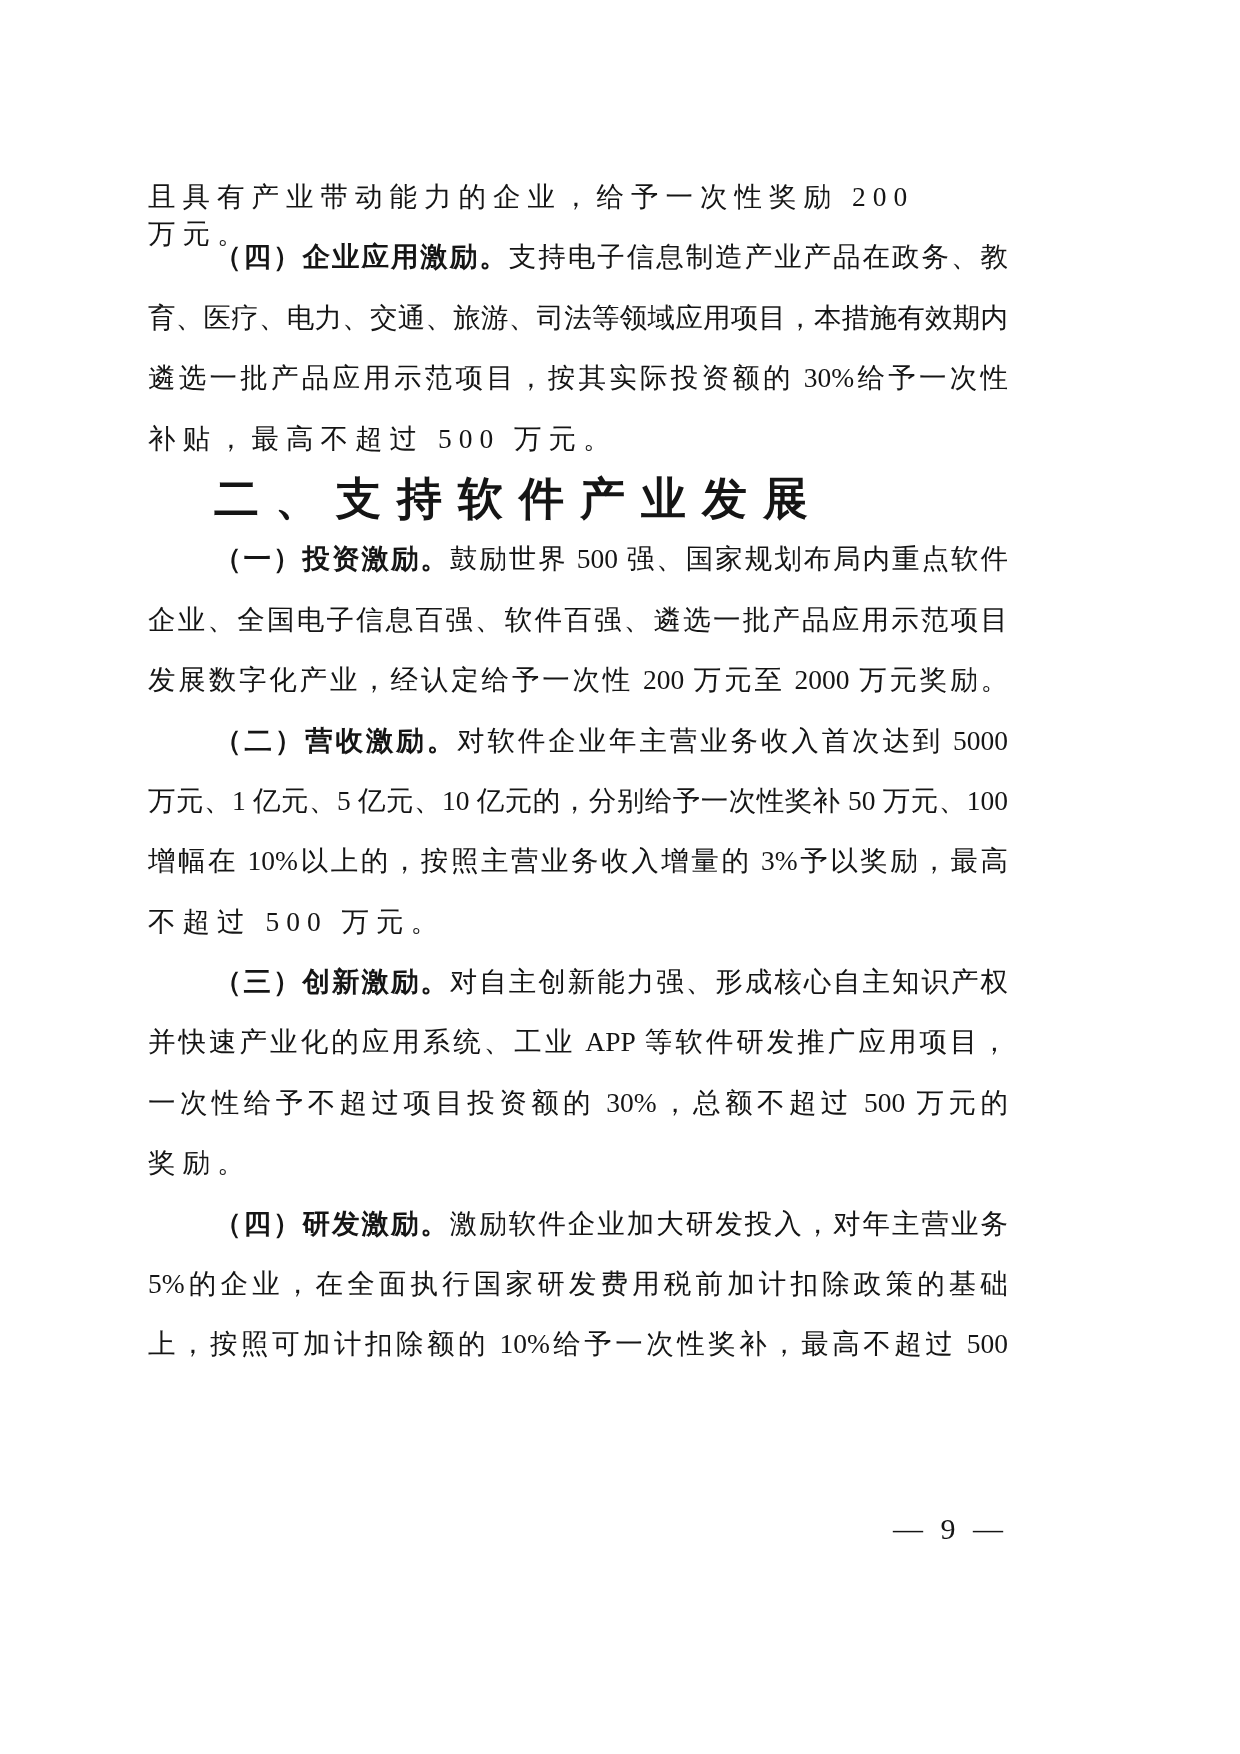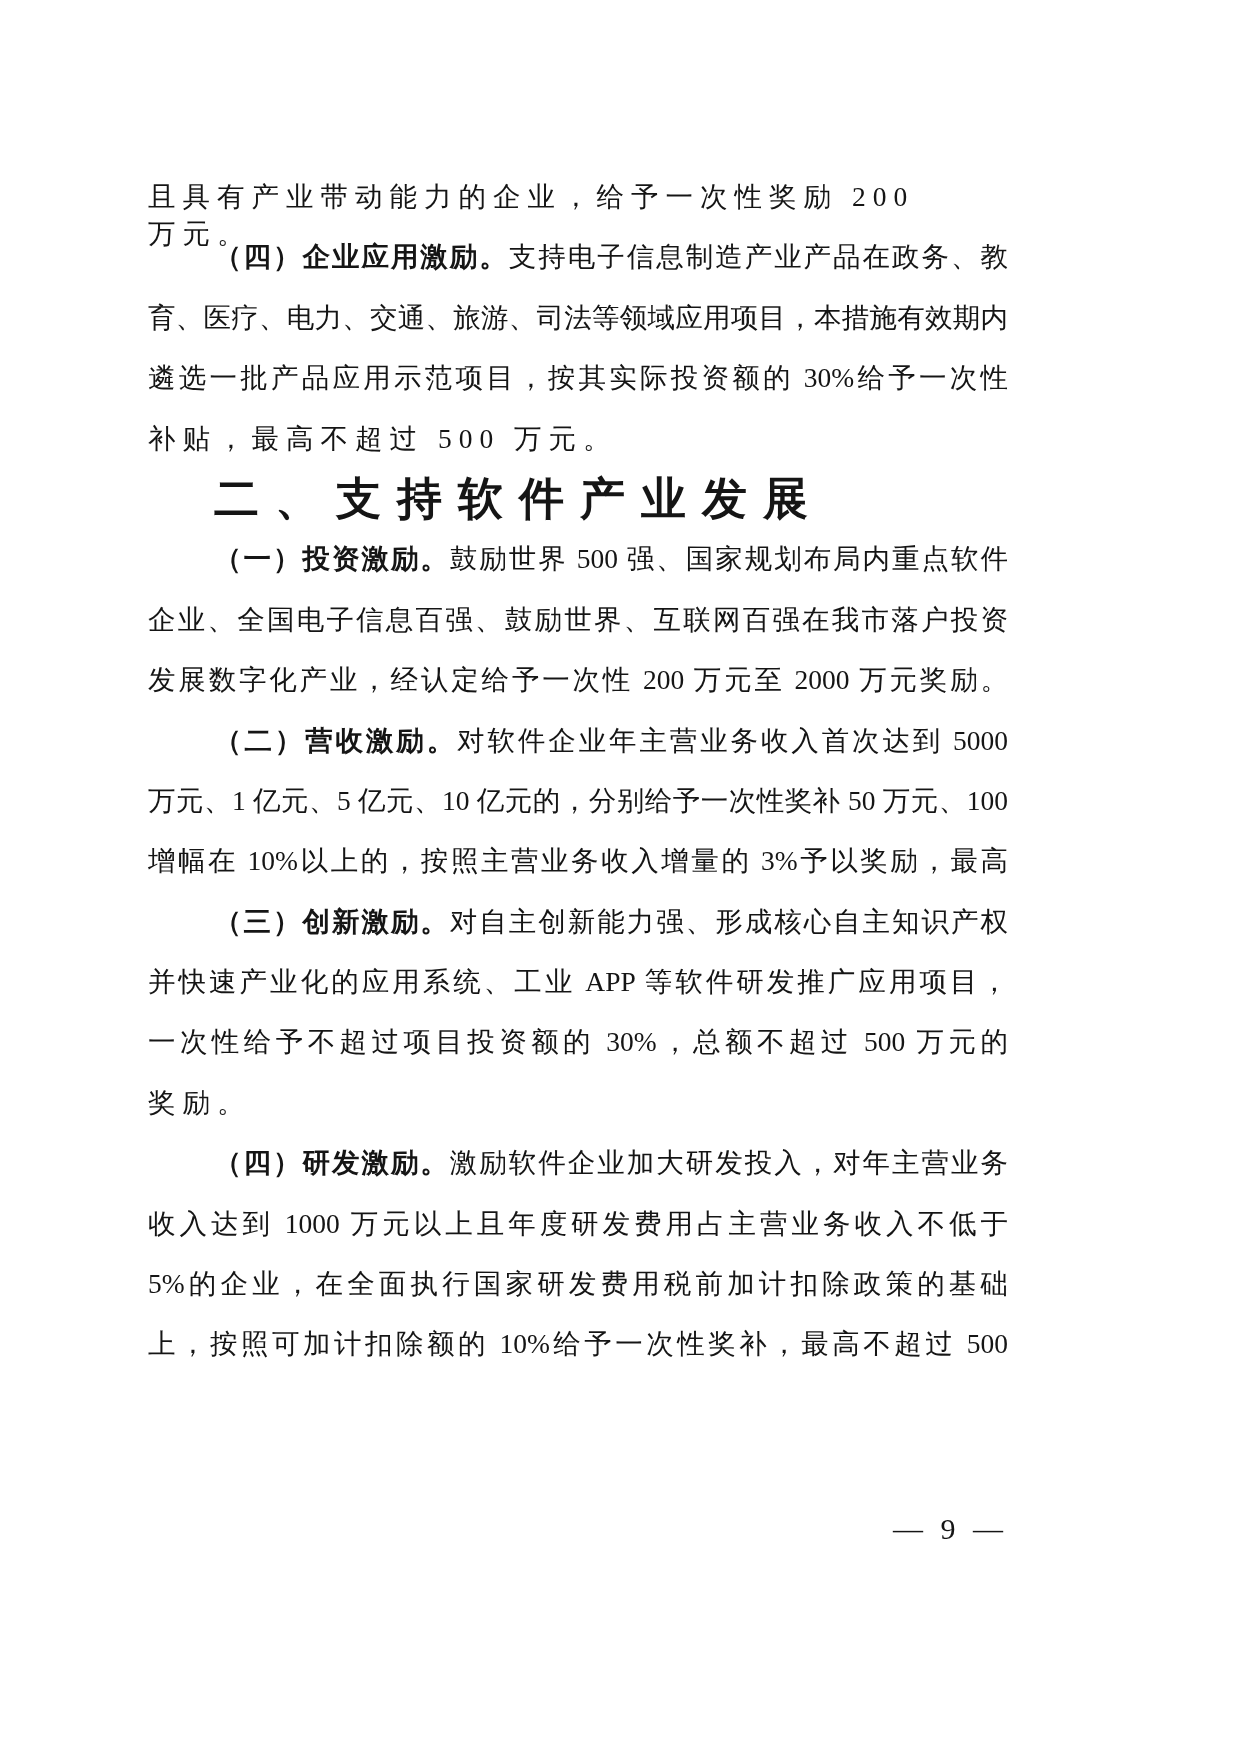--- a/index.html
+++ b/index.html
@@ -61,28 +61,28 @@
 
 <div class="page">
   <div class="content" id="doc-body">
       <div class="line endp">且具有产业带动能力的企业，给予一次性奖励 200 万元。</div>
       <div class="line indent"><span class="plabel">（四）企业应用激励。</span><span>支持电子信息制造产业产品在政务、教</span></div>
       <div class="line">育、医疗、电力、交通、旅游、司法等领域应用项目，本措施有效期内</div>
       <div class="line">遴选一批产品应用示范项目，按其实际投资额的 30%给予一次性</div>
       <div class="line endp">补贴，最高不超过 500 万元。</div>
       <div class="line heading indent endp">二、支持软件产业发展</div>
       <div class="line indent"><span class="plabel">（一）投资激励。</span><span>鼓励世界 500 强、国家规划布局内重点软件</span></div>
-      <div class="line">企业、全国电子信息百强、鼓励世界、互联网百强在我市落户投资</div>
+      <div class="line">企业、全国电子信息百强、软件百强、遴选一批产品应用示范项目</div>
       <div class="line">发展数字化产业，经认定给予一次性 200 万元至 2000 万元奖励。</div>
       <div class="line indent"><span class="plabel">（二）营收激励。</span><span>对软件企业年主营业务收入首次达到 5000</span></div>
       <div class="line">万元、1 亿元、5 亿元、10 亿元的，分别给予一次性奖补 50 万元、100</div>
       <div class="line">增幅在 10%以上的，按照主营业务收入增量的 3%予以奖励，最高</div>
+      <div class="line endp">不超过 500 万元。</div>
       <div class="line indent"><span class="plabel">（三）创新激励。</span><span>对自主创新能力强、形成核心自主知识产权</span></div>
       <div class="line">并快速产业化的应用系统、工业 APP 等软件研发推广应用项目，</div>
       <div class="line">一次性给予不超过项目投资额的 30%，总额不超过 500 万元的</div>
       <div class="line endp">奖励。</div>
       <div class="line indent"><span class="plabel">（四）研发激励。</span><span>激励软件企业加大研发投入，对年主营业务</span></div>
-      <div class="line">收入达到 1000 万元以上且年度研发费用占主营业务收入不低于</div>
       <div class="line">5%的企业，在全面执行国家研发费用税前加计扣除政策的基础</div>
       <div class="line">上，按照可加计扣除额的 10%给予一次性奖补，最高不超过 500</div>
     </div>
   <div class="footer">— 9 —</div>
 </div>
 
 </body></html>

